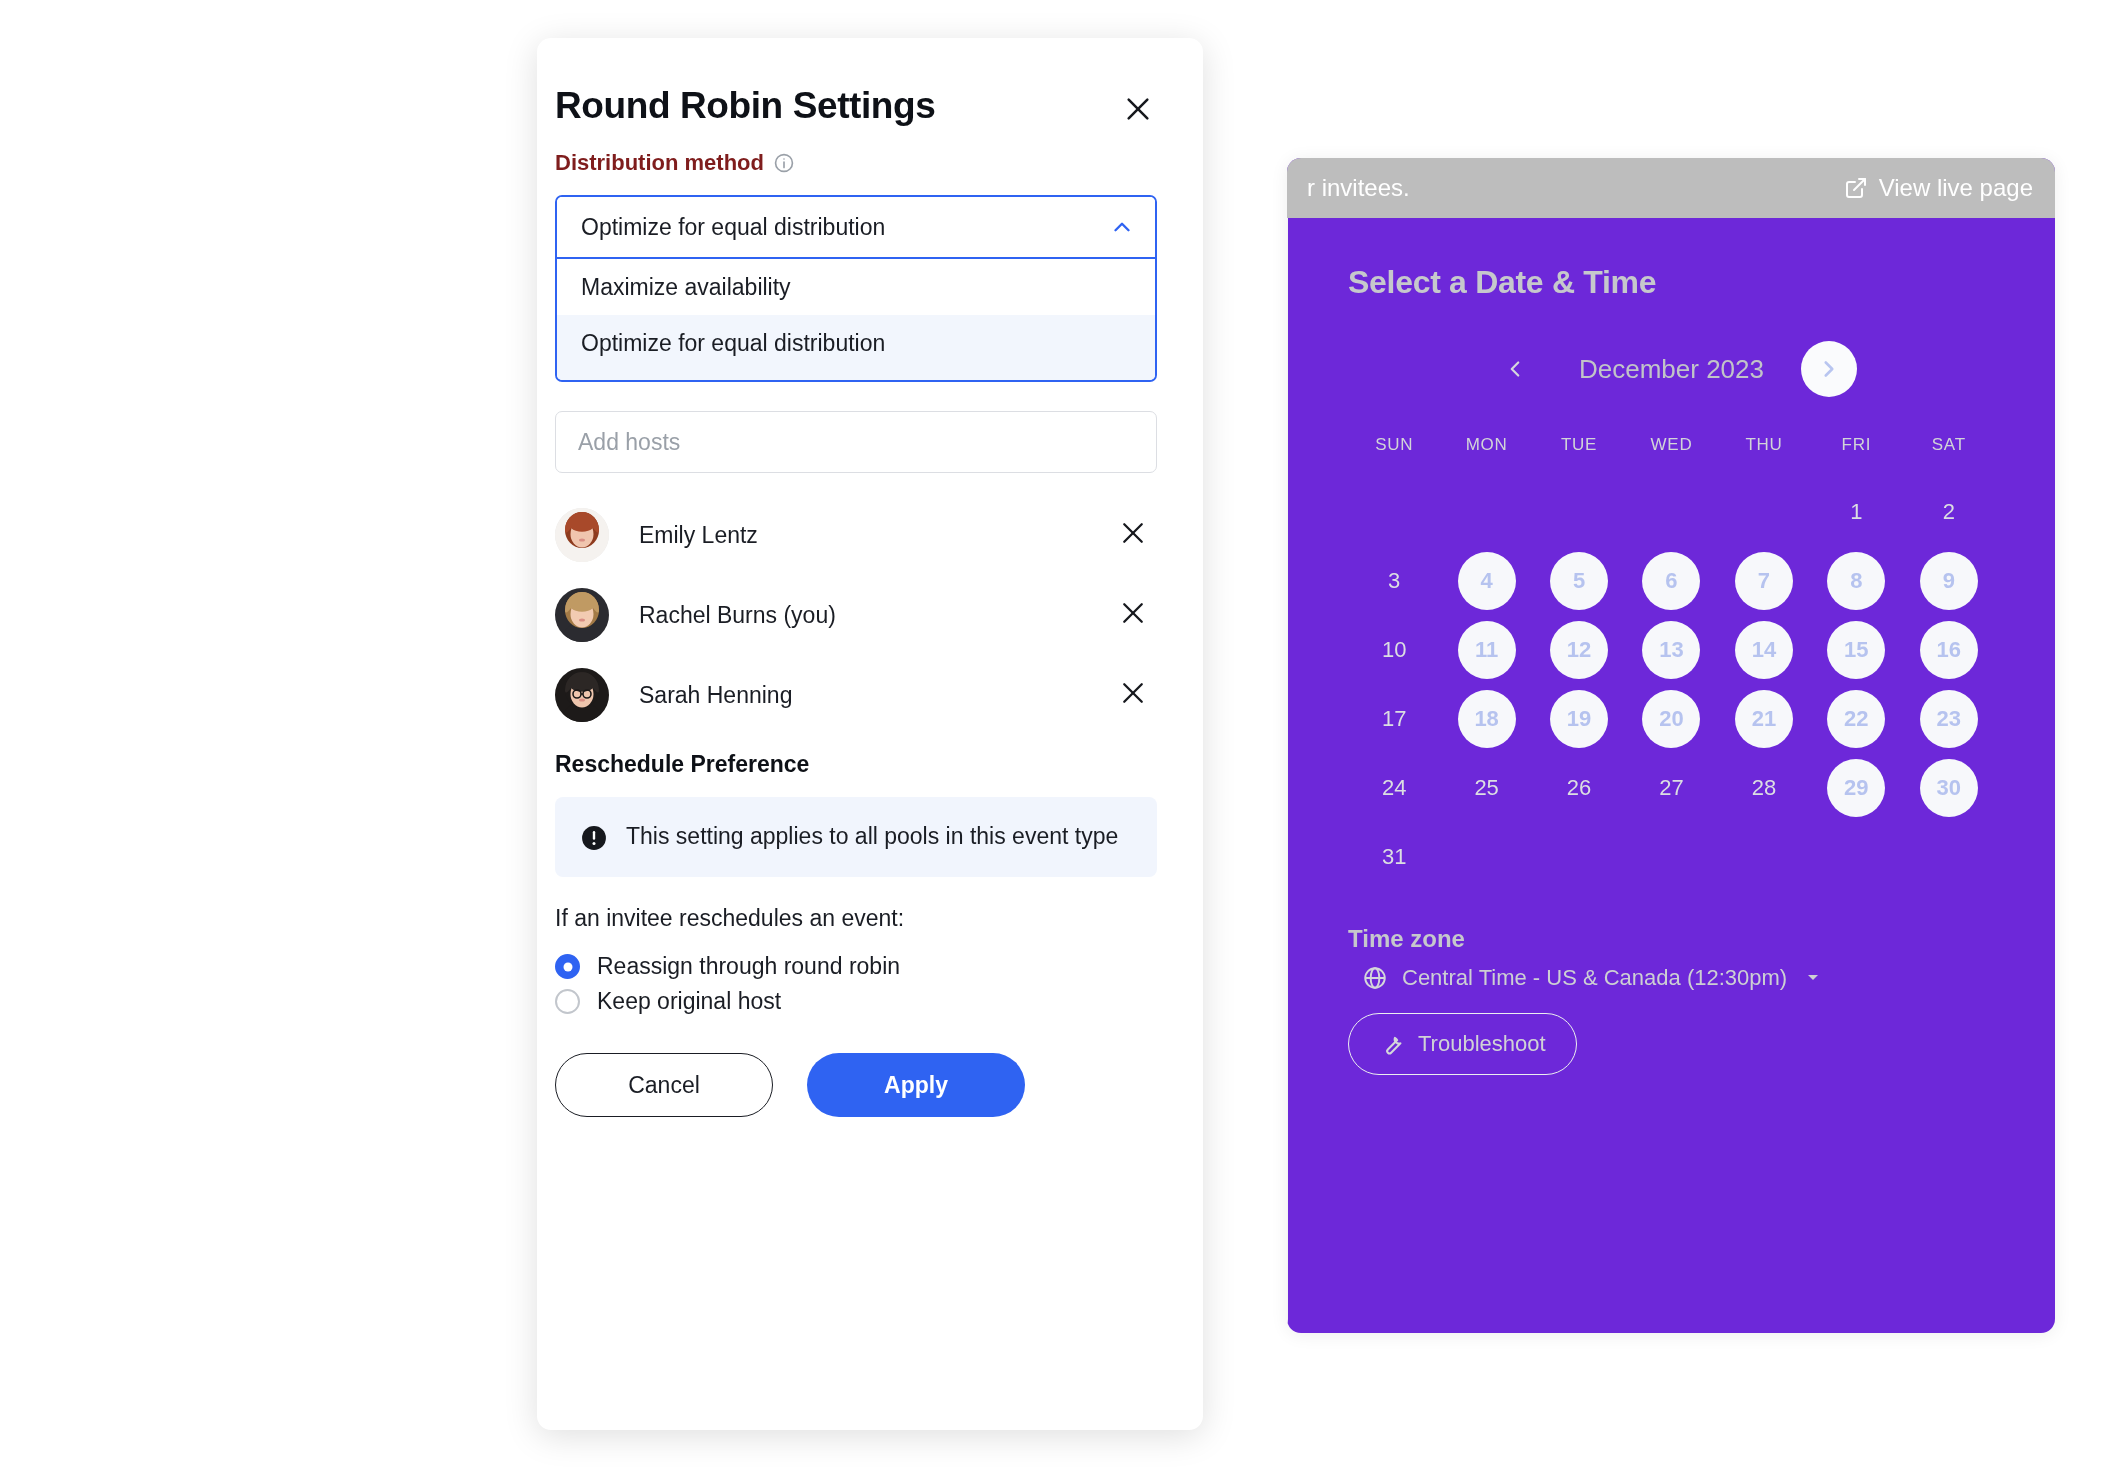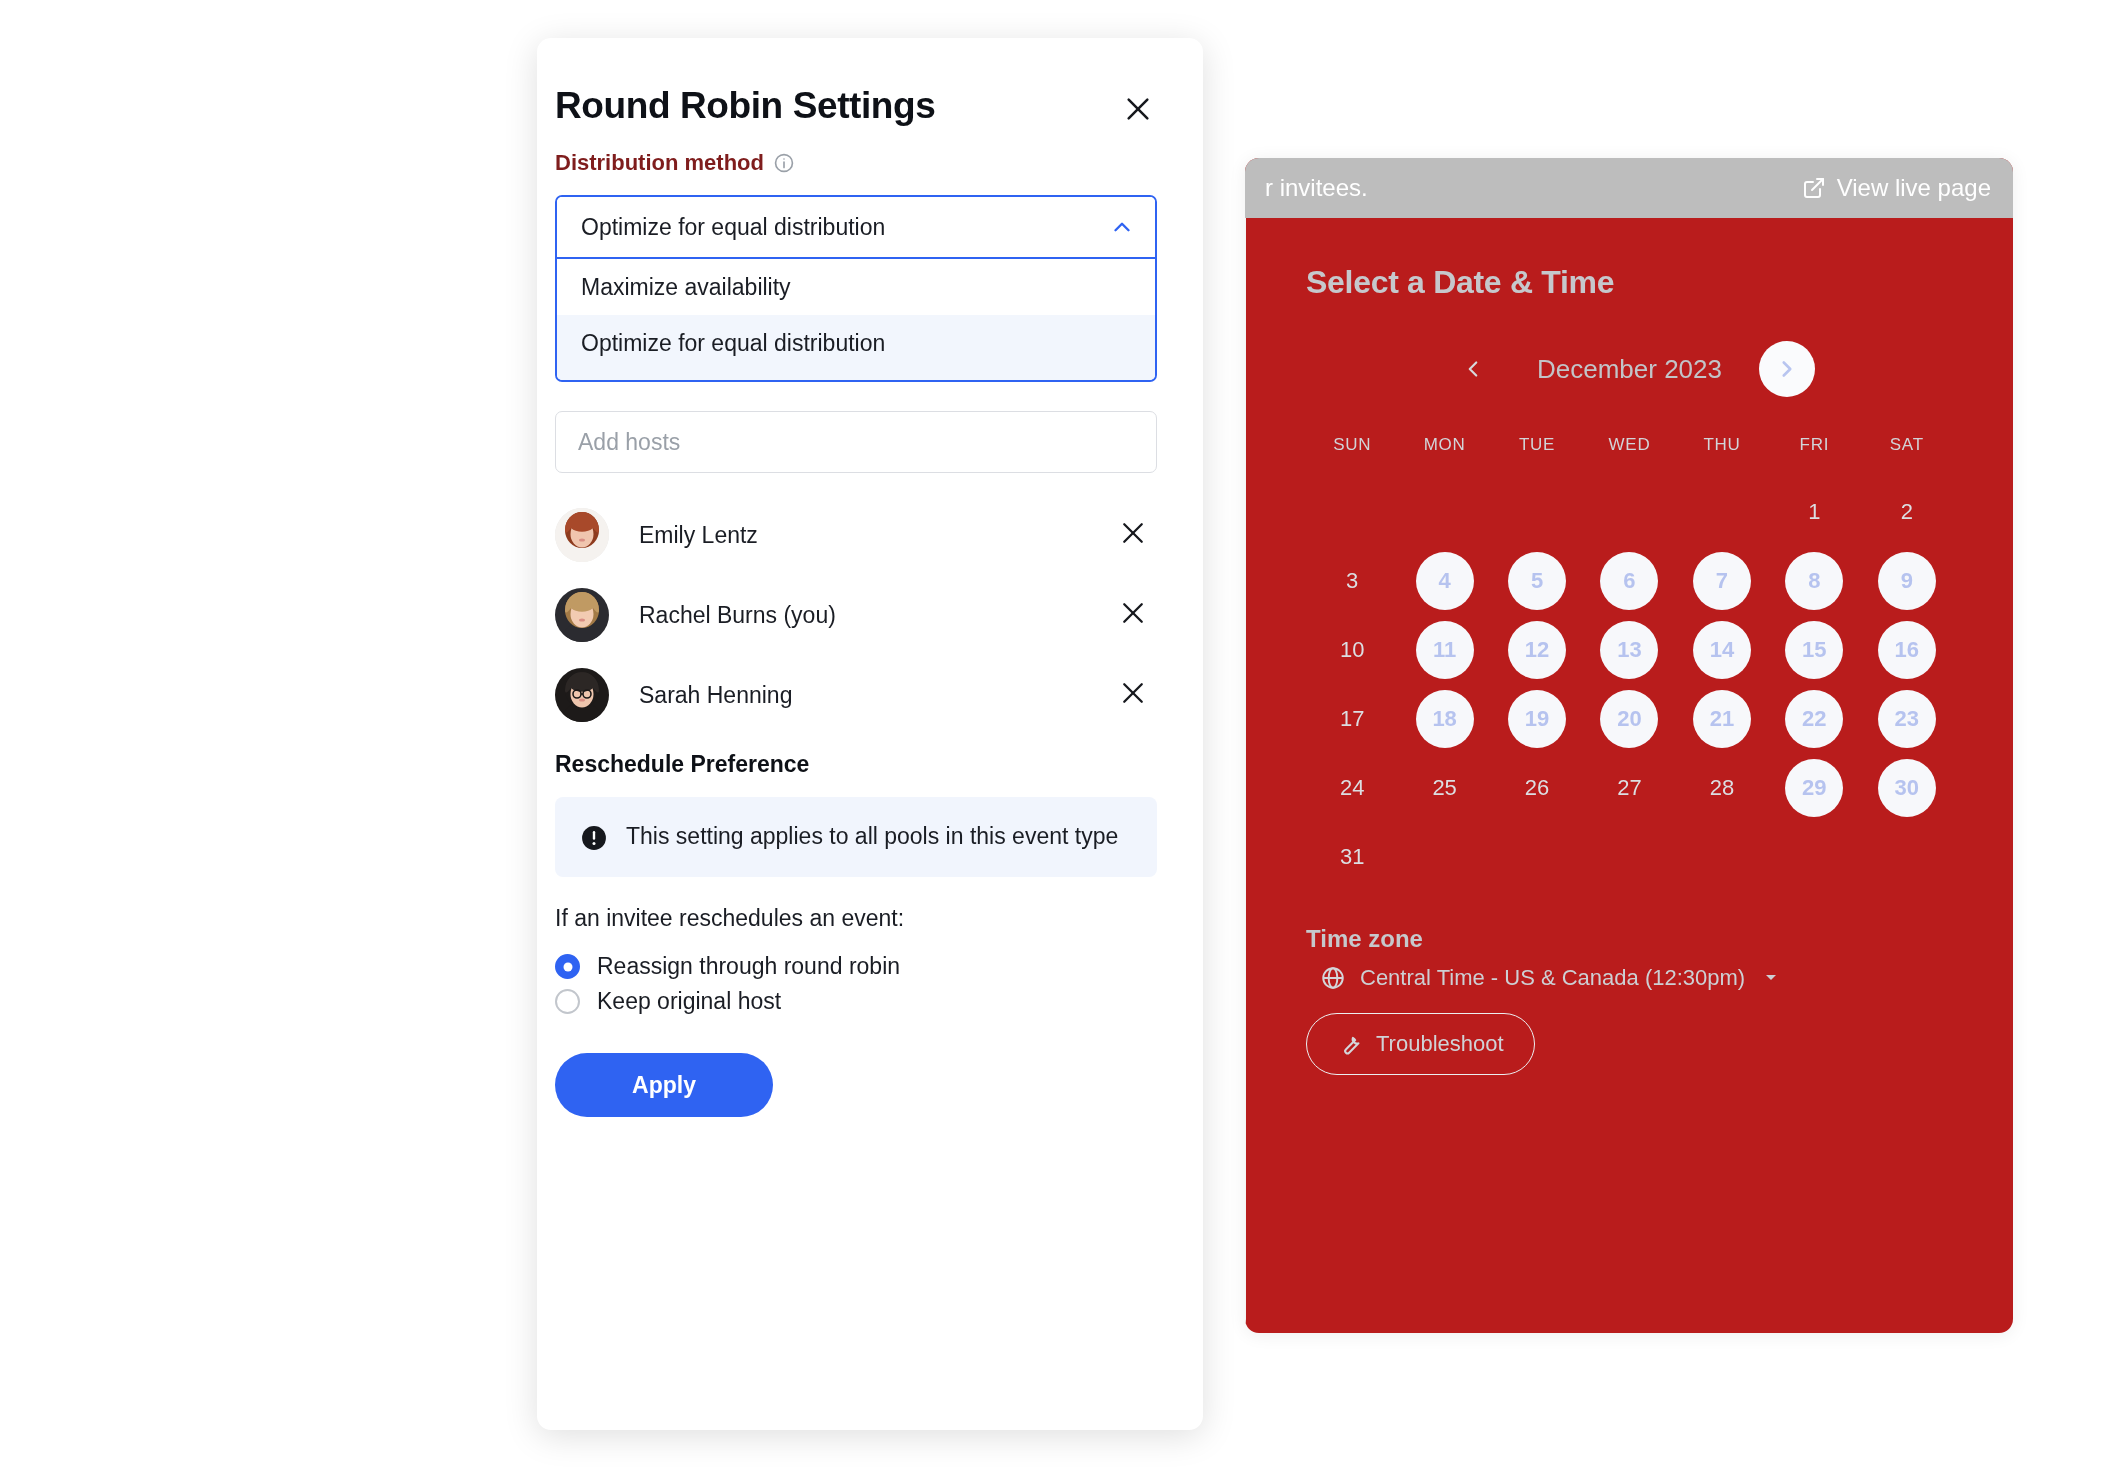--- a/index.html
+++ b/index.html
@@ -15,25 +15,25 @@
   #root {
     position: relative;
     width: 2107px;
     height: 1477px;
     background: #ffffff;
   }
 
   
   .bg-panel {
     position: absolute;
-    left: 1245px;
+    left: 1287px;
     top: 158px;
     width: 768px;
     height: 1175px;
-    background: #b91c1c;
+    background: #6d28d9;
     border-radius: 14px;
     box-shadow: 0 2px 18px rgba(0,0,0,0.07);
     overflow: hidden;
   }
   .bg-banner {
     position: absolute;
     left: 0;
     top: 0;
     width: 768px;
     height: 60px;
@@ -690,17 +690,18 @@
     <div class="radio-row">
       <span class="radio on"></span>
       <span class="radio-label">Reassign through round robin</span>
     </div>
     <div class="radio-row">
       <span class="radio"></span>
       <span class="radio-label">Keep original host</span>
     </div>
 
     <div class="actions">
+      <div class="btn btn-cancel">Cancel</div>
       <div class="btn btn-apply">Apply</div>
     </div>
   </div>
 
 </div>
 
 </body></html>

